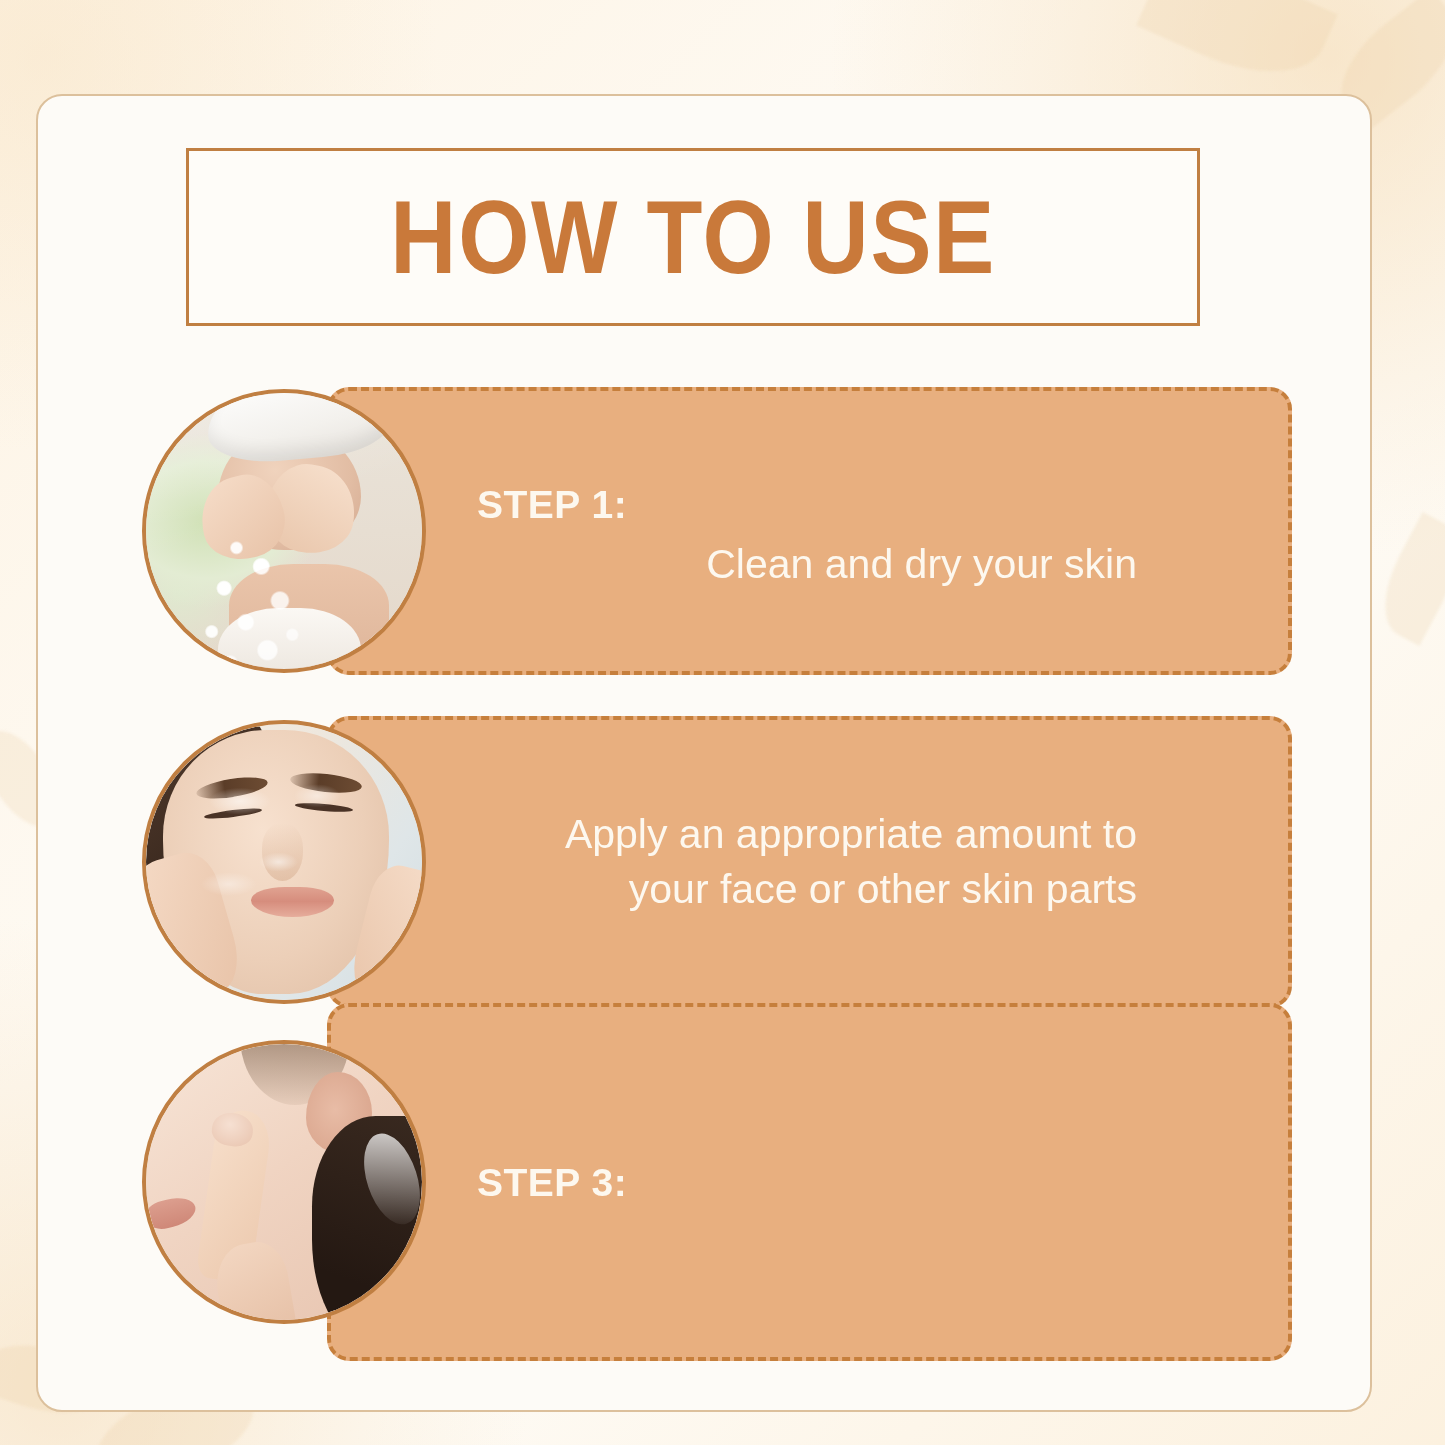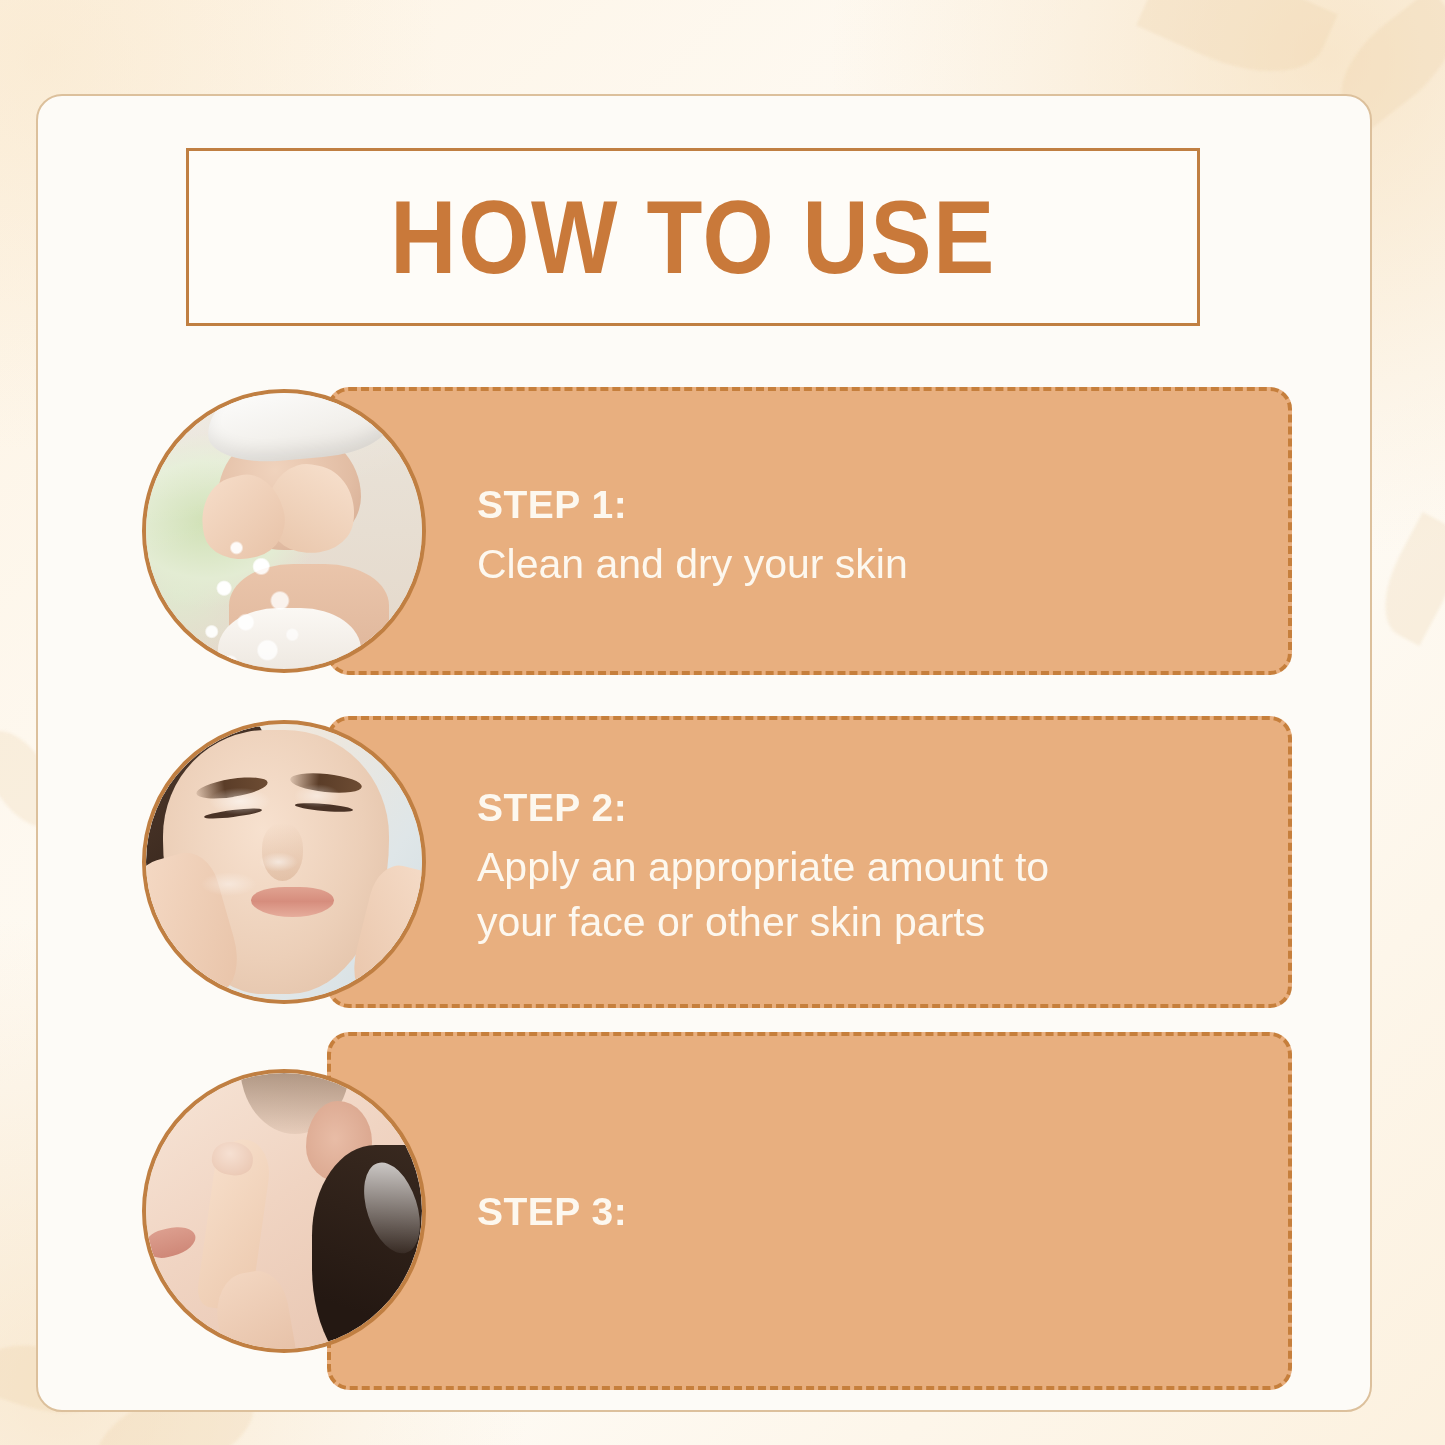--- a/index.html
+++ b/index.html
@@ -92,21 +92,21 @@
     height: 100%;
   }
 
   .step-row {
     position: absolute;
     left: 0;
     width: 100%;
   }
   .step-row.r1 { top: 291px; height: 288px; }
   .step-row.r2 { top: 620px; height: 292px; }
-  .step-row.r3 { top: 936px; height: 358px; border-radius: 32px; }
+  .step-row.r3 { top: 907px; height: 358px; border-radius: 32px; }
 
   .panel {
     position: absolute;
     left: 289px;
     top: 0;
     right: 78px;
     height: 100%;
     background: #e8af7f;
     border: 4px dashed #c67f3c;
     border-radius: 22px;
@@ -130,20 +130,21 @@
     margin: 12px 0 10px 0;
   }
   .step-desc {
     font-family: "Liberation Sans Narrow", "Liberation Sans", sans-serif;
     font-weight: 400;
     font-size: 41px;
     line-height: 1.34;
     color: #fdf8ef;
     margin: 0;
     max-width: 660px;
+    text-align: right;
   }
 
   
   .circle {
     position: absolute;
     left: 104px;
     top: 50%;
     width: 284px;
     height: 284px;
     margin-top: -142px;
@@ -377,21 +378,20 @@
               <span class="hand-l"></span>
               <span class="water"></span>
             </div>
           </div>
         </div>
       </div>
 
       <div class="step-row r2">
         <div class="panel">
           <div class="panel-text">
-            <p class="step-label">STEP 2:</p>
             <p class="step-desc">Apply an appropriate amount to your face or other skin parts</p>
           </div>
         </div>
         <div class="circle">
           <div class="circle-inner">
             <div class="ph2">
               <span class="hair"></span>
               <span class="face"></span>
               <span class="brow-l"></span>
               <span class="brow-r"></span>

